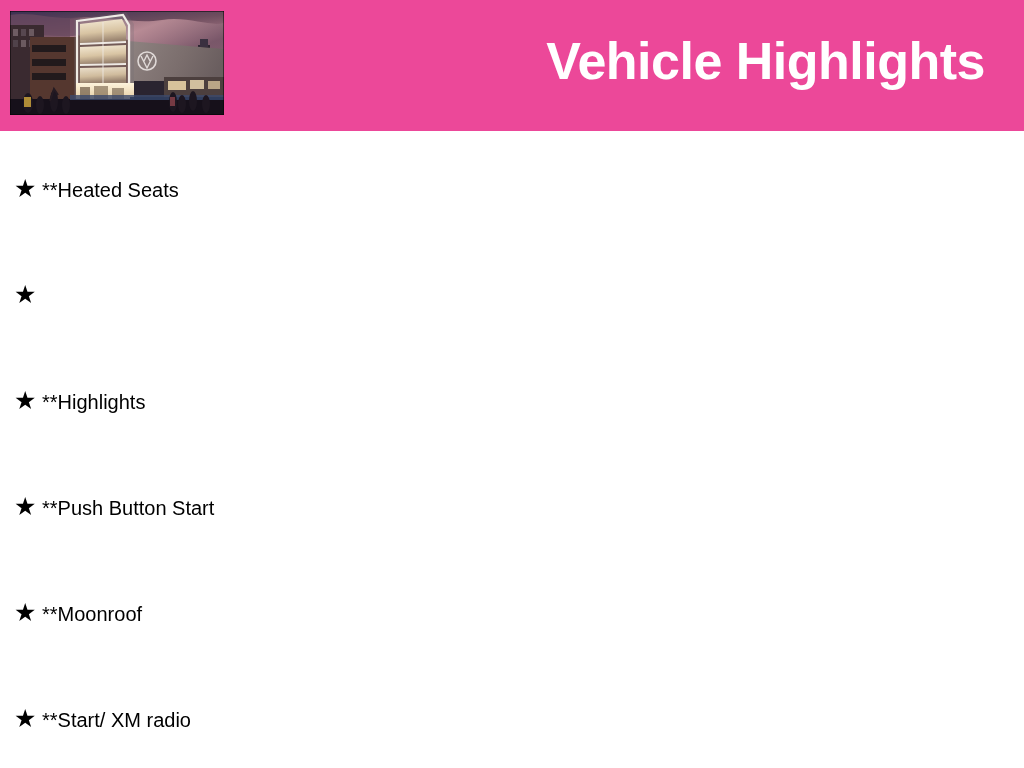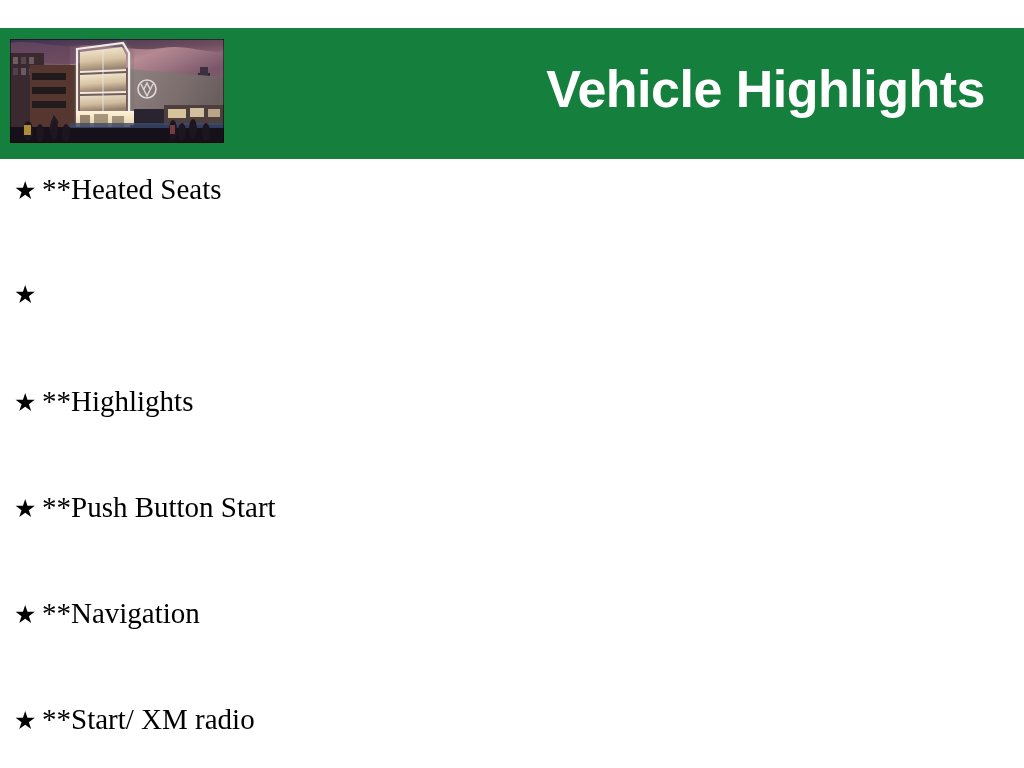--- a/index.html
+++ b/index.html
@@ -20,22 +20,21 @@
     background: #ffffff;
   }
 
   
   .header-band {
     position: absolute;
     left: 0;
     top: 0;
     width: 1024px;
     height: 131px;
-    background: #15803d;
-    margin-top: 28px;
+    background: #ec4899;
   }
 
   .header-thumb {
     position: absolute;
     left: 10px;
     top: 11px;
     width: 214px;
     height: 104px;
     overflow: hidden;
     background: #1a1016;
@@ -81,23 +80,23 @@
   .bullet-star {
     color: #000000;
     font-size: 25px;
     line-height: 34px;
     width: 28px;
     flex: 0 0 28px;
     font-family: "DejaVu Sans", sans-serif;
   }
   .bullet-text {
     color: #000000;
-    font-size: 29px;
+    font-size: 20px;
     line-height: 34px;
-    font-family: Liberation Serif, serif;
+    font-family: Liberation Sans, sans-serif;
   }
 
   .bi0 { top: 41px; }
   .bi1 { top: 147px; }
   .bi2 { top: 253px; }
   .bi3 { top: 359px; }
   .bi4 { top: 465px; }
   .bi5 { top: 571px; }
 </style>
 </head>
@@ -235,21 +234,21 @@
     <li class="bullet-item bi2">
       <span class="bullet-star">★</span>
       <span class="bullet-text">**Highlights</span>
     </li>
     <li class="bullet-item bi3">
       <span class="bullet-star">★</span>
       <span class="bullet-text">**Push Button Start</span>
     </li>
     <li class="bullet-item bi4">
       <span class="bullet-star">★</span>
-      <span class="bullet-text">**Navigation</span>
+      <span class="bullet-text">**Moonroof</span>
     </li>
     <li class="bullet-item bi5">
       <span class="bullet-star">★</span>
       <span class="bullet-text">**Start/ XM radio</span>
     </li>
   </ul>
 
 </div>
 
 </body></html>

